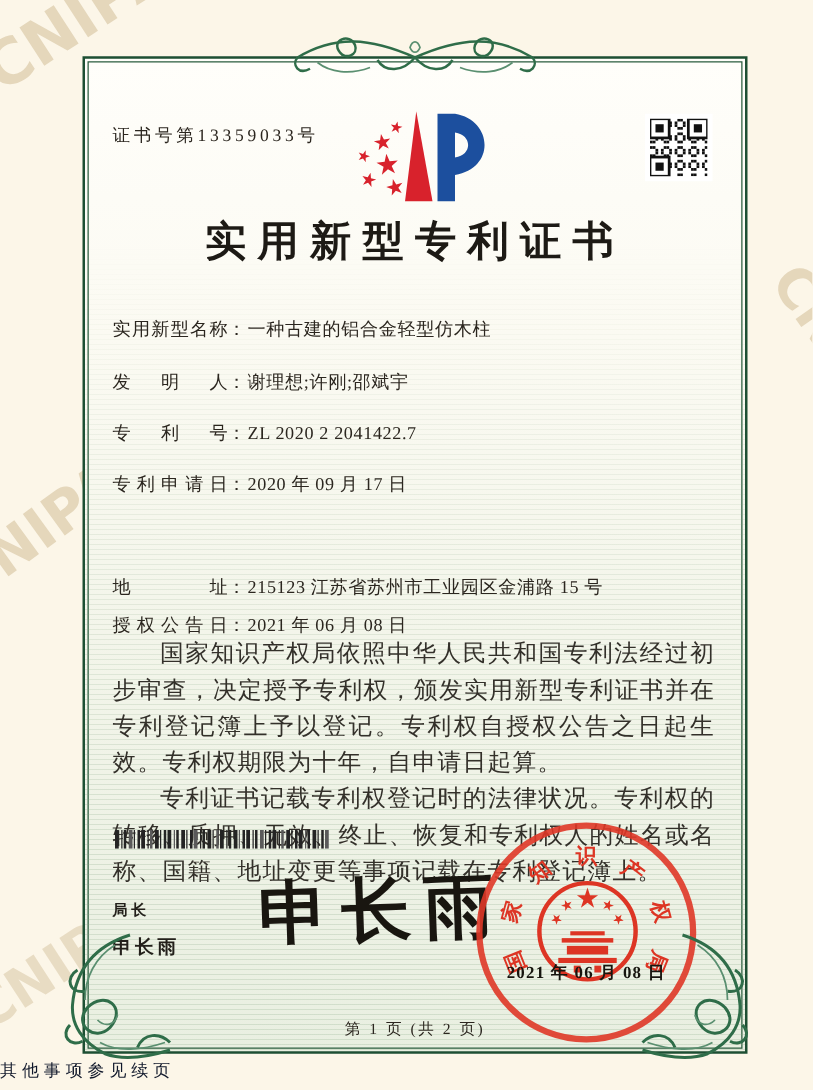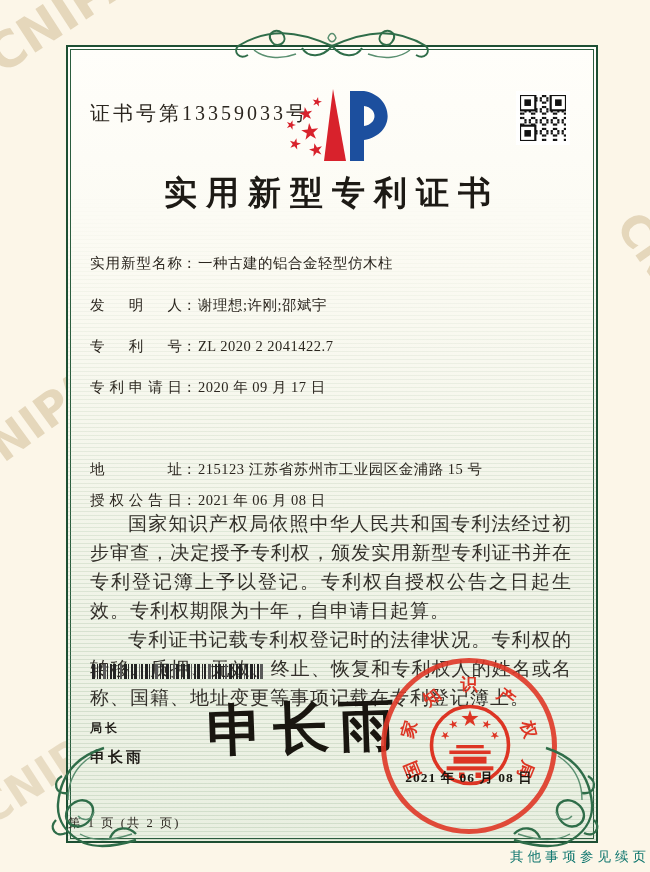--- a/index.html
+++ b/index.html
@@ -24,21 +24,21 @@
            background:repeating-linear-gradient(180deg, rgba(138,170,136,.25) 0 1px, transparent 1px 4px);
            -webkit-mask-image:linear-gradient(180deg,transparent 0 18%,rgba(0,0,0,.55) 45%,#000 80%);
            mask-image:linear-gradient(180deg,transparent 0 18%,rgba(0,0,0,.55) 45%,#000 80%); }
   .inner { position:absolute; inset:0; z-index:2; }
 
   .ornament-top { position:absolute; left:232px; top:24px; width:200px; height:44px; z-index:3; }
   .ornament-corner { position:absolute; width:104px; height:104px; z-index:3; }
   .oc-left { left:40px; top:746px; }
   .oc-right { left:506px; top:746px; transform:scaleX(-1); }
 
-  .cert-no { position:absolute; left:22px; top:53px; font-size:20px; letter-spacing:3px; color:#2b261f; }
+  .cert-no { position:absolute; left:22px; top:53px; font-size:14px; letter-spacing:3px; color:#2b261f; }
   .logo { position:absolute; left:202px; top:40px; width:122px; height:80px; }
   .qrbox { position:absolute; left:448px; top:44px; width:54px; height:54px; background:#fff; padding:4px; }
 
   .cert-title { position:absolute; left:0; top:124px; width:100%; text-align:center;
                 font-size:33px; font-weight:700; letter-spacing:9px; color:#1d1a15; }
 
   .frow { position:absolute; left:22px; font-size:14.5px; color:#2b261f; white-space:nowrap; }
   .flabel { display:inline-block; width:92px; text-align:justify; text-align-last:justify; vertical-align:top; }
   .fcolon { display:inline-block; width:16px; }
   .fvalue { letter-spacing:.5px; }
@@ -58,24 +58,24 @@
                 transform:rotate(-2deg); font-family:"DejaVu Serif",serif; }
 
   .seal { position:absolute; left:313px; top:611px; width:176px; height:176px; border-radius:50%;
           border:5px solid rgba(223,55,39,.9); z-index:4; }
   .seal-char { position:absolute; width:18px; height:20px; text-align:center;
                font-size:17px; font-weight:700; color:#dd3524; transform-origin:50% 50%; }
   .seal-emblem { position:absolute; left:40px; top:34px; width:88px; height:96px; }
   .seal-date { position:absolute; left:-12px; top:106px; width:190px; text-align:center;
                font-size:13.5px; font-weight:700; color:#17150f; letter-spacing:1px; z-index:5; }
 
-  .page-num { position:absolute; left:0; top:768px; width:100%; 
+  .page-num { position:absolute; left:0; top:768px; width:100%; text-align:center;
               font-size:12.5px; color:#2b261f; letter-spacing:2px; }
-  .footer-note { position:absolute; left:0; top:848px; width:100%; text-align:right;
-                 font-size:13.5px; color:#0f766e; letter-spacing:4px; }
+  .footer-note { position:absolute; left:0; top:848px; width:100%; text-align:left;
+                 font-size:13.5px; color:#0f172a; letter-spacing:4px; }
 </style>
 </head>
 <body>
 
 <div id="page">
 
   <div class="wm wm1">CNIPA</div>
   <div class="wm wm2">CNIPA</div>
   <div class="wm wm3">CNIPA</div>
   <div class="wm wm4">CNIPA</div>

